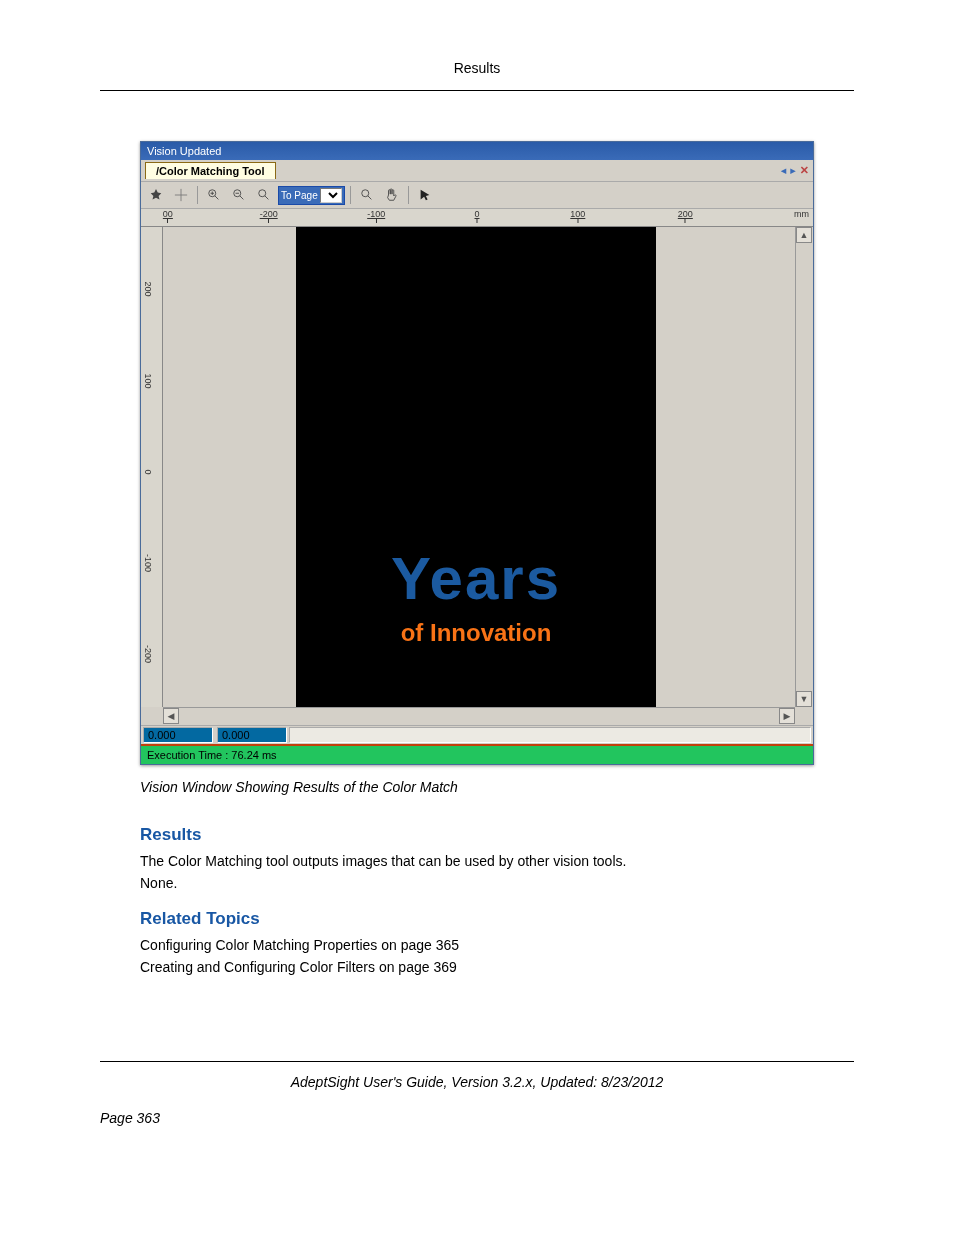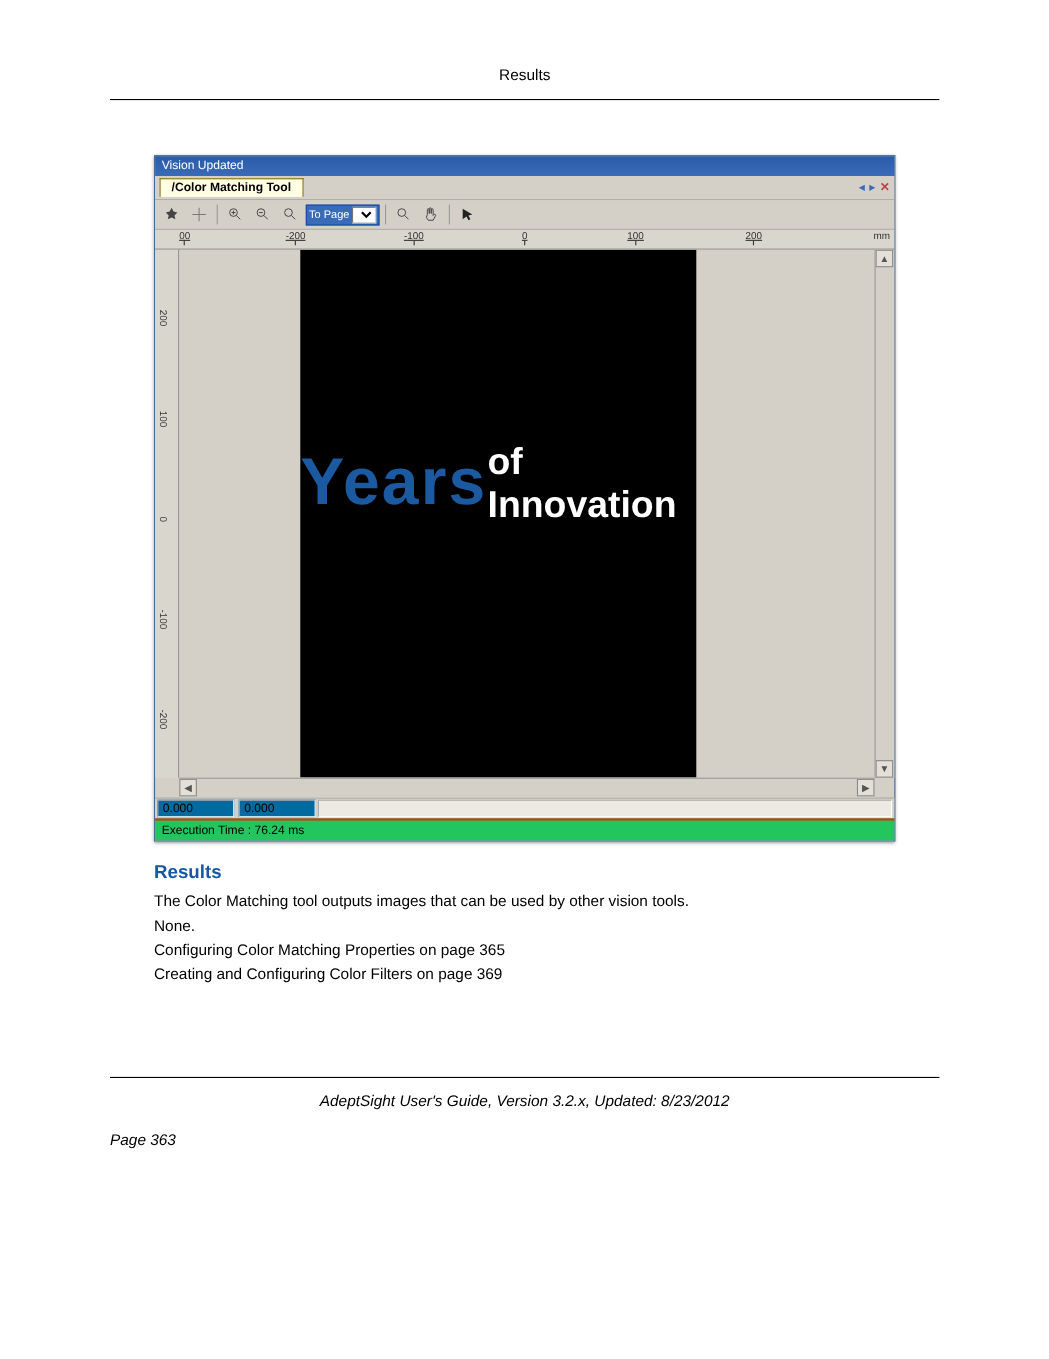--- a/index.html
+++ b/index.html
@@ -109,41 +109,41 @@
   }
   .canvas-area {
     flex: 1;
     height: 480px;
     background: #d4d0c8;
     position: relative;
     overflow: hidden;
   }
   .black-slab {
     position: absolute;
-    left: 110px; top: 0;
+    left: 133px; top: 0;
     width: 360px; height: 100%;
     background: #000;
     display: flex;
-    flex-direction: row;
+    flex-direction: column;
     justify-content: flex-end;
     align-items: center;
     padding-bottom: 60px;
   }
   .years-text {
     font-family: Tahoma, Arial, sans-serif;
     font-weight: 900;
     font-size: 60px;
     color: #1b5aa0;
     letter-spacing: 2px;
   }
   .innov-text {
     font-family: Tahoma, Arial, sans-serif;
     font-weight: bold;
-    font-size: 34px;
-    color: #ffffff;
+    font-size: 24px;
+    color: #f97316;
     margin-top: 6px;
   }
   .vscroll {
     width: 18px; background: #d4d0c8;
     border-left: 1px solid #999;
     position: relative;
   }
   .vscroll .arrow, .hscroll .arrow {
     width: 16px; height: 16px;
     border: 1px solid #888;
@@ -327,25 +327,27 @@
     <div class="coords-bar">
       <div class="coord-box">0.000</div>
       <div class="coord-box">0.000</div>
       <div class="coord-rest"></div>
     </div>
     <div class="exec-bar">
       <span>Execution Time : 76.24 ms</span>
     </div>
   </div>
 
+  <div class="caption">Vision Window Showing Results of the Color Match</div>
 
   <div class="section-h">Results</div>
   <div class="body-text">The Color Matching tool outputs images that can be used by other vision tools.</div>
   <div class="body-text">None.</div>
 
+  <div class="section-h">Related Topics</div>
   <div class="body-text">Configuring Color Matching Properties on page 365</div>
   <div class="body-text">Creating and Configuring Color Filters on page 369</div>
 
 </div>
 
 <div class="page-footer">
   <div>AdeptSight User's Guide,  Version 3.2.x, Updated: 8/23/2012</div>
   <div class="page-num">Page 363</div>
 </div>
 

